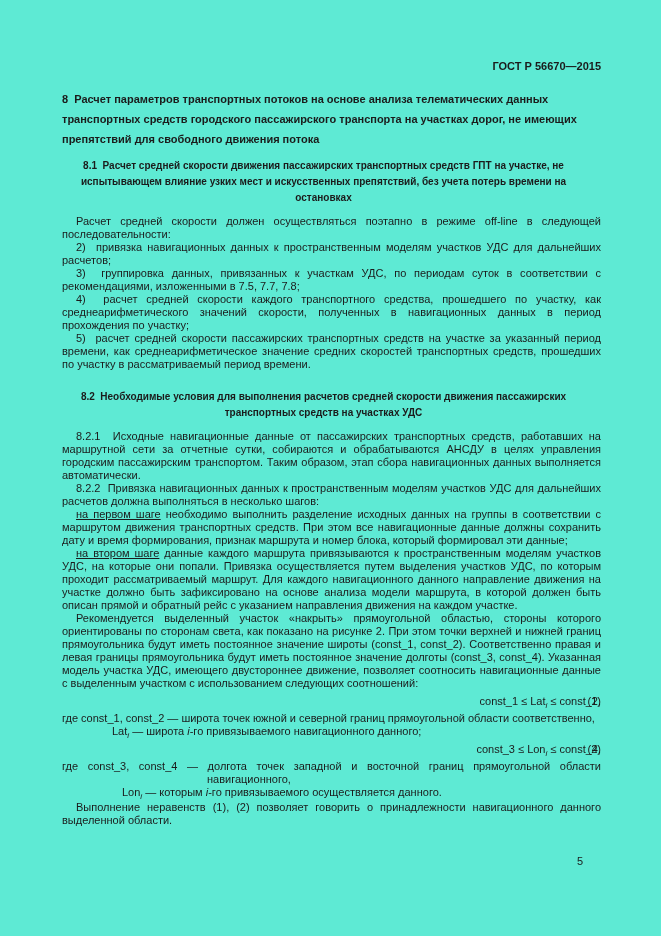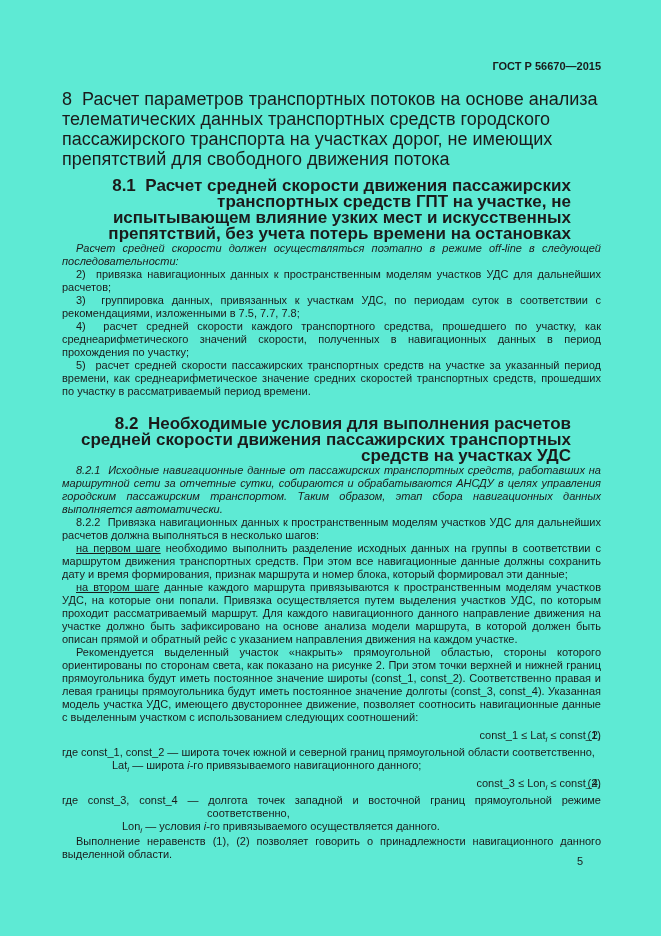--- a/index.html
+++ b/index.html
@@ -21,43 +21,43 @@
     padding: 60px 60px 0 62px;
     overflow: hidden;
   }
   .running-header {
     text-align: right;
     font-weight: bold;
     font-size: 11px;
     line-height: 13px;
   }
   h1.sec-heading {
-    font-size: 18px;
+    font-size: 11px;
     line-height: 20px;
-    font-weight: normal;
+    font-weight: bold;
     margin: 16px 0 0 0;
     text-align: left;
   }
   .subhead {
-    font-size: 17px;
+    font-size: 10px;
     line-height: 16px;
     font-weight: bold;
     margin: 9px 0 0 14px;
     max-width: 495px;
-    text-align: right;
+    text-align: center;
   }
   .subhead.mt {
     margin-top: 18px;
   }
   p {
     margin: 0;
     text-align: justify;
   }
   p.ind { text-indent: 14px; }
-  p.first { margin-top: 0; font-style: italic; }
+  p.first { margin-top: 9px; }
   .u { text-decoration: underline; }
   .it { font-style: italic; }
   sub { font-size: 8px; line-height: 0; }
   sub.it { font-style: italic; }
   .formula {
     position: relative;
     text-align: right;
     margin: 5px 0 4px 0;
   }
   .formula .f-num {
@@ -115,20 +115,20 @@
   </div>
 
   <p class="def">где const_1, const_2 — широта точек южной и северной границ прямоугольной области соответственно,</p>
   <p class="def-sub1"><span>Lat</span><sub class="it">i</sub><span> — широта </span><span class="it">i</span><span>-го привязываемого навигационного данного;</span></p>
 
   <div class="formula">
     <span><span>const_3 ≤ Lon</span><sub class="it">i</sub><span> ≤ const_4,</span></span>
     <span class="f-num">(2)</span>
   </div>
 
-  <p class="def-hang">где const_3, const_4 — долгота точек западной и восточной границ прямоугольной режиме соответственно,</p>
-  <p class="def-sub2"><span>Lon</span><sub class="it">i</sub><span> — условия </span><span class="it">i</span><span>-го привязываемого осуществляется данного.</span></p>
+  <p class="def-hang">где const_3, const_4 — долгота точек западной и восточной границ прямоугольной области навигационного,</p>
+  <p class="def-sub2"><span>Lon</span><sub class="it">i</sub><span> — которым </span><span class="it">i</span><span>-го привязываемого осуществляется данного.</span></p>
 
   <p class="ind closing">Выполнение неравенств (1), (2) позволяет говорить о принадлежности навигационного данного выделенной области.</p>
 
   <div class="page-number">5</div>
 
 </div>
 
 </body></html>

